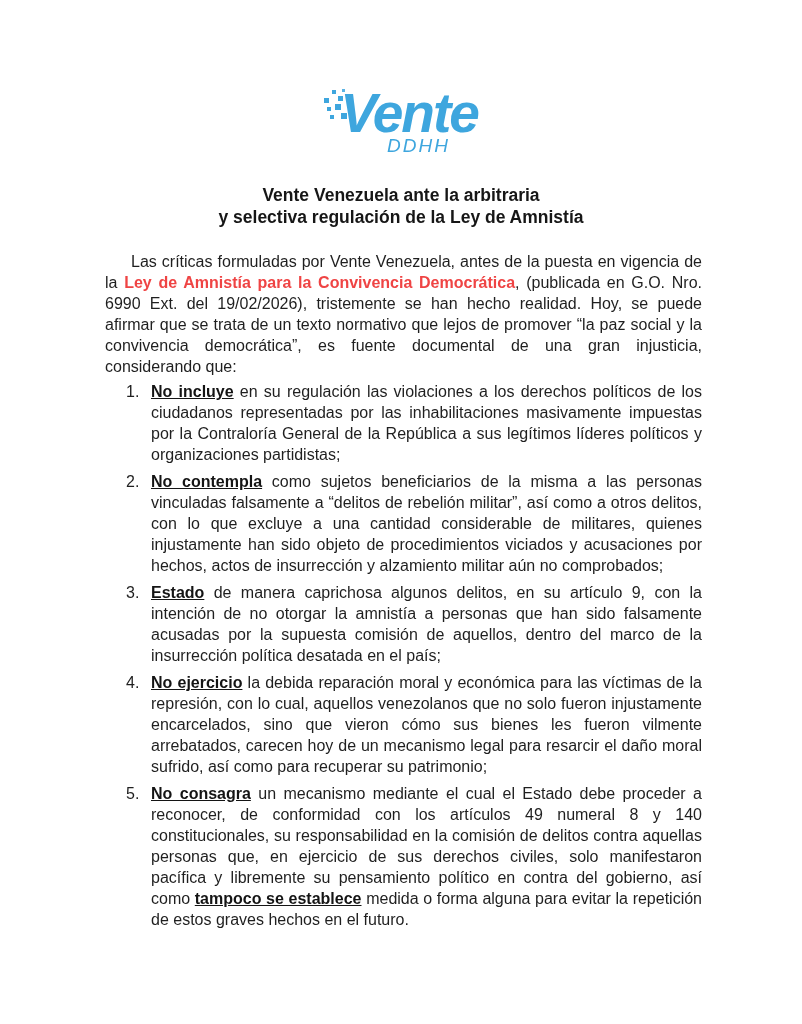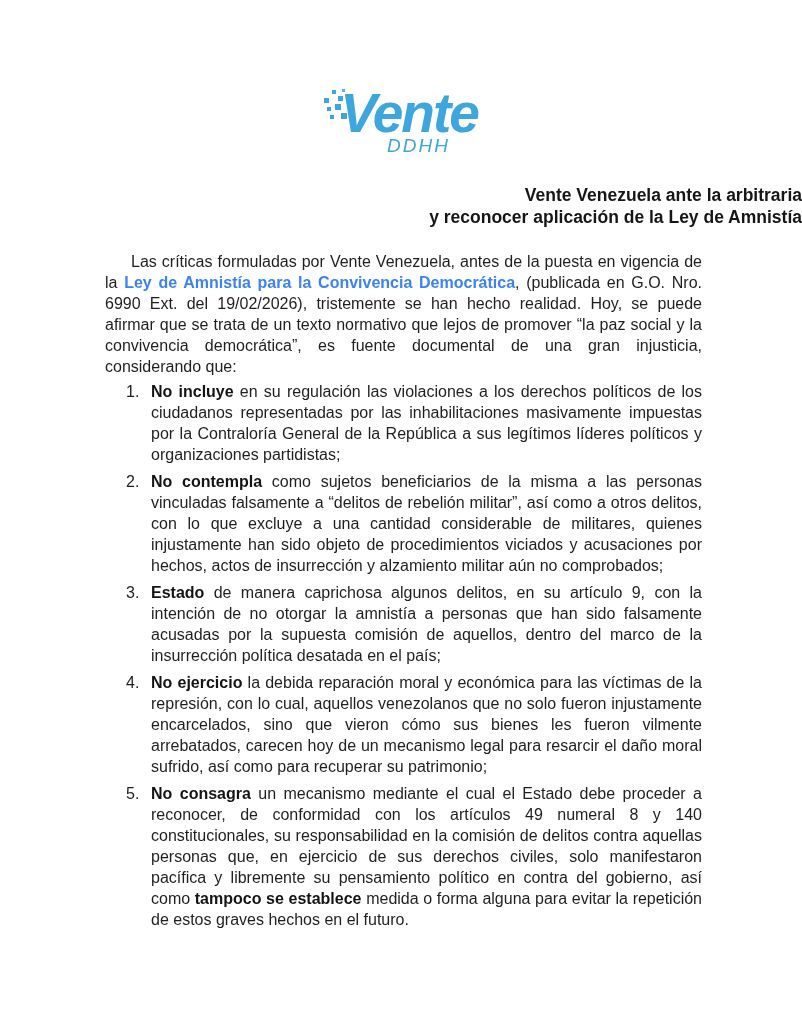--- a/index.html
+++ b/index.html
@@ -65,52 +65,52 @@
   .px6 { left: 18px; top: 1px; width: 3px; height: 3px; opacity: .85; }
   .px7 { left: 6px; top: 27px; width: 4px; height: 4px; }
   .px8 { left: 17px; top: 25px; width: 6px; height: 6px; }
 
   
   .doc-title {
     position: absolute;
     top: 184px;
     left: 0;
     width: 100%;
-    text-align: right;
+    text-align: center;
     font-size: 17.5px;
     line-height: 22px;
     font-weight: bold;
     color: #161616;
   }
 
   
   .content {
     position: absolute;
     top: 251px;
     left: 105px;
     width: 597px;
     font-size: 16px;
     line-height: 21px;
     text-align: justify;
   }
   .intro { margin: 0; text-indent: 26px; }
-  .intro b { color: #3b82f6; }
+  .intro b { color: #ef4444; }
 
   .num-list { margin-top: 4px; }
   .list-item {
     position: relative;
     padding-left: 46px;
     margin: 0 0 6px 0;
   }
   .list-item .num {
     position: absolute;
     left: 21px;
     top: 0;
   }
-  .list-item b { color: #141414; }
+  .list-item b { color: #141414; text-decoration: underline; }
 </style>
 </head>
 <body>
 
 <div class="page">
 
   <div class="logo-wrap">
     <div class="logo-inner">
       <div class="logo-pixels">
         <span class="px px1"></span>
@@ -122,21 +122,21 @@
         <span class="px px7"></span>
         <span class="px px8"></span>
       </div>
       <div class="logo-brand">Vente</div>
       <div class="logo-sub">DDHH</div>
     </div>
   </div>
 
   <div class="doc-title">
     <div>Vente Venezuela ante la arbitraria</div>
-    <div>y reconocer aplicación de la Ley de Amnistía</div>
+    <div>y selectiva regulación de la Ley de Amnistía</div>
   </div>
 
   <div class="content">
 
     <p class="intro"><span>Las críticas formuladas por Vente Venezuela, antes de la puesta en vigencia de la </span><b>Ley de Amnistía para la Convivencia Democrática</b><span>, (publicada en G.O. Nro. 6990 Ext. del 19/02/2026), tristemente se han hecho realidad. Hoy, se puede afirmar que se trata de un texto normativo que lejos de promover “la paz social y la convivencia democrática”, es fuente documental de una gran injusticia, considerando que:</span></p>
 
     <div class="num-list">
 
       <div class="list-item">
         <span class="num">1.</span><b>No incluye</b><span> en su regulación las violaciones a los derechos políticos de los ciudadanos representadas por las inhabilitaciones masivamente impuestas por la Contraloría General de la República a sus legítimos líderes políticos y organizaciones partidistas;</span>

